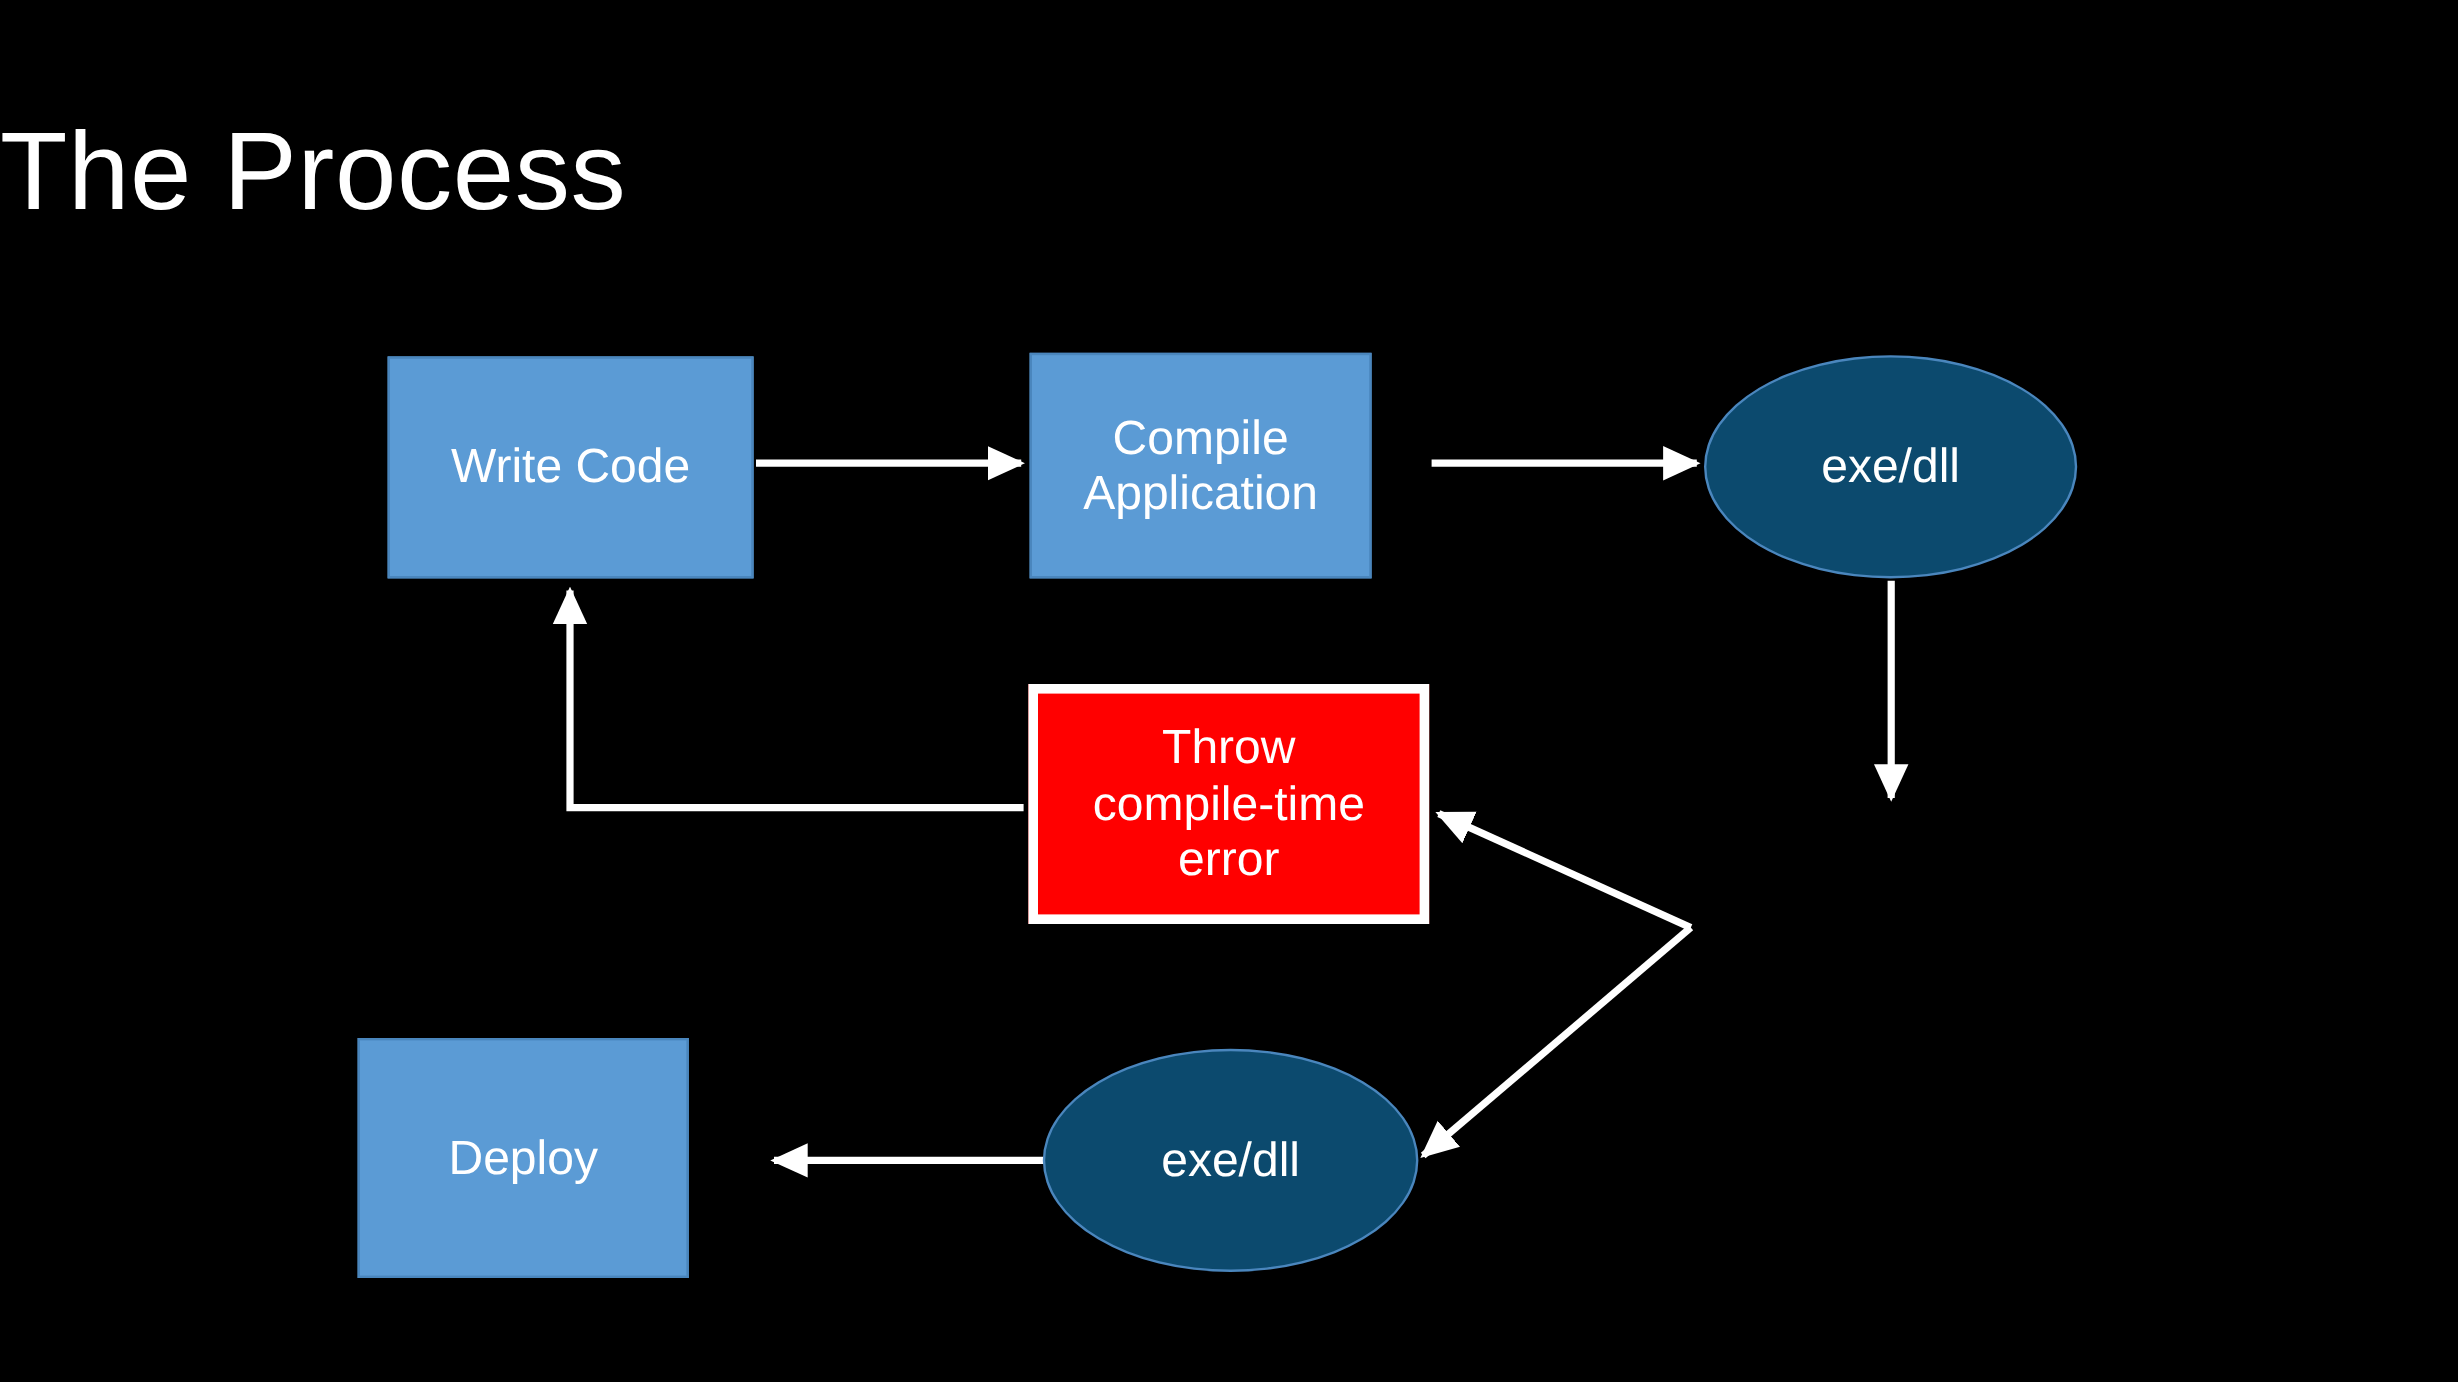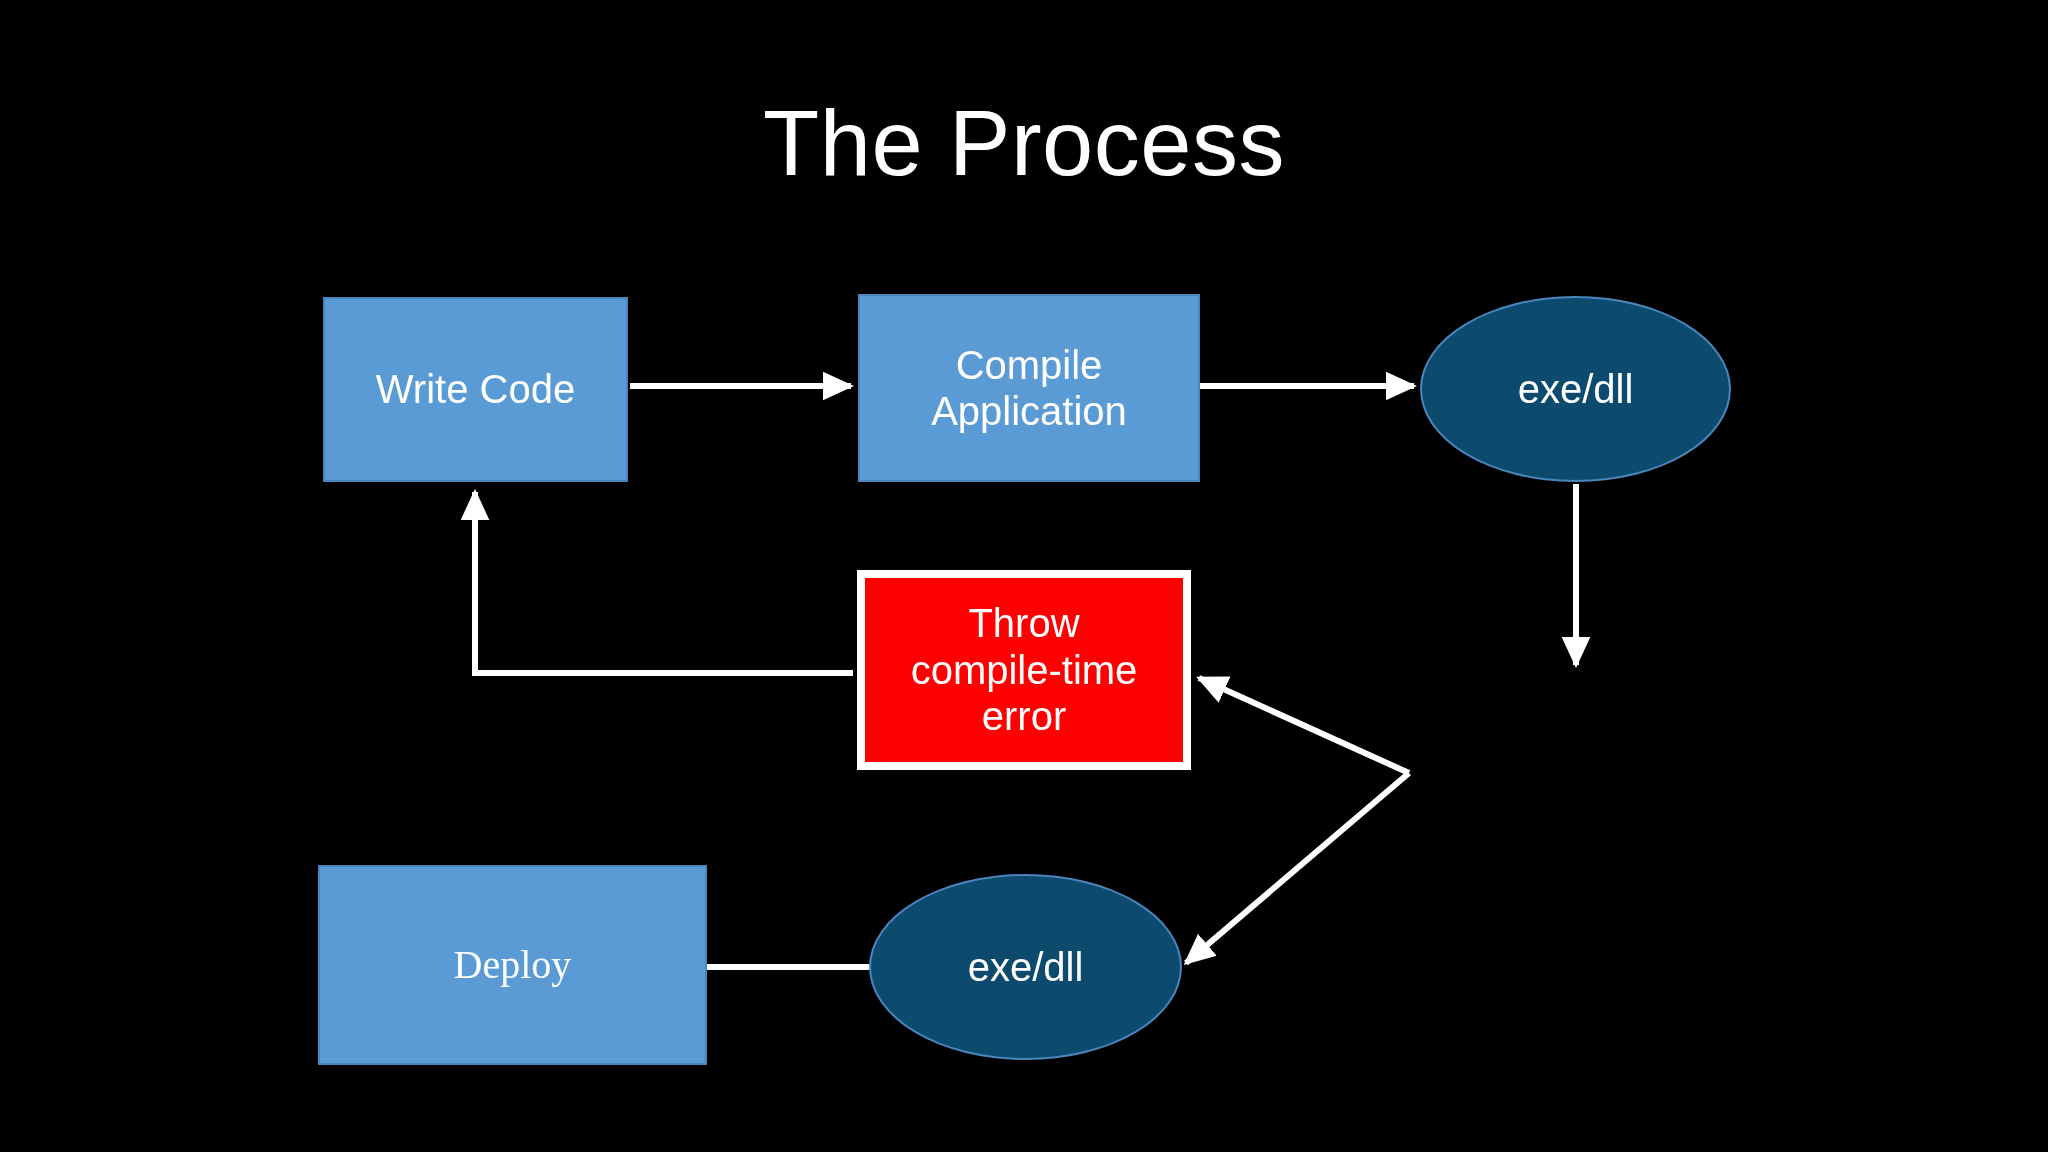--- a/index.html
+++ b/index.html
@@ -20,21 +20,21 @@
     left: 0; top: 0;
     width: 2048px;
     height: 1152px;
     background: #000000;
   }
   #slide-title {
     position: absolute;
     left: 0;
     top: 95px;
     width: 2048px;
-    text-align: center;
+    text-align: left;
     color: #ffffff;
     font-size: 92px;
     font-weight: 300;
     letter-spacing: 0.5px;
     line-height: 1.05;
     font-family: "Liberation Sans", sans-serif;
   }
 
   
   #connectors {
@@ -72,25 +72,25 @@
     border-radius: 50%;
   }
   .node .label {
     display: block;
     white-space: pre-line;
     padding: 0 8px;
   }
 
   
   #node-write-code   { left: 323px;  top: 297px;  width: 305px;  height: 185px; }
-  #node-compile      { left: 858px;  top: 294px;  width: 342px;  height: 188px; }
+  #node-compile      { left: 858px;  top: 294px;  width: 285px;  height: 188px; }
   #node-exe-dll-top  { left: 1420px; top: 296px;  width: 311px;  height: 186px; }
   #node-throw-error  { left: 857px;  top: 570px;  width: 334px;  height: 200px; }
   #node-aop          { left: 1410px; top: 670px;  width: 332px;  height: 200px; }
-  #node-deploy       { left: 318px;  top: 865px;  width: 389px;  height: 200px; font-family: Liberation Serif, serif; }
+  #node-deploy       { left: 298px;  top: 865px;  width: 276px;  height: 200px; }
   #node-exe-dll-bot  { left: 869px;  top: 874px;  width: 313px;  height: 186px; }
 </style>
 </head>
 <body>
 
 <div id="slide">
 
   <div id="slide-title">The Process</div>
 
   <svg id="connectors" viewBox="0 0 2048 1152" width="2048" height="1152" xmlns="http://www.w3.org/2000/svg">

